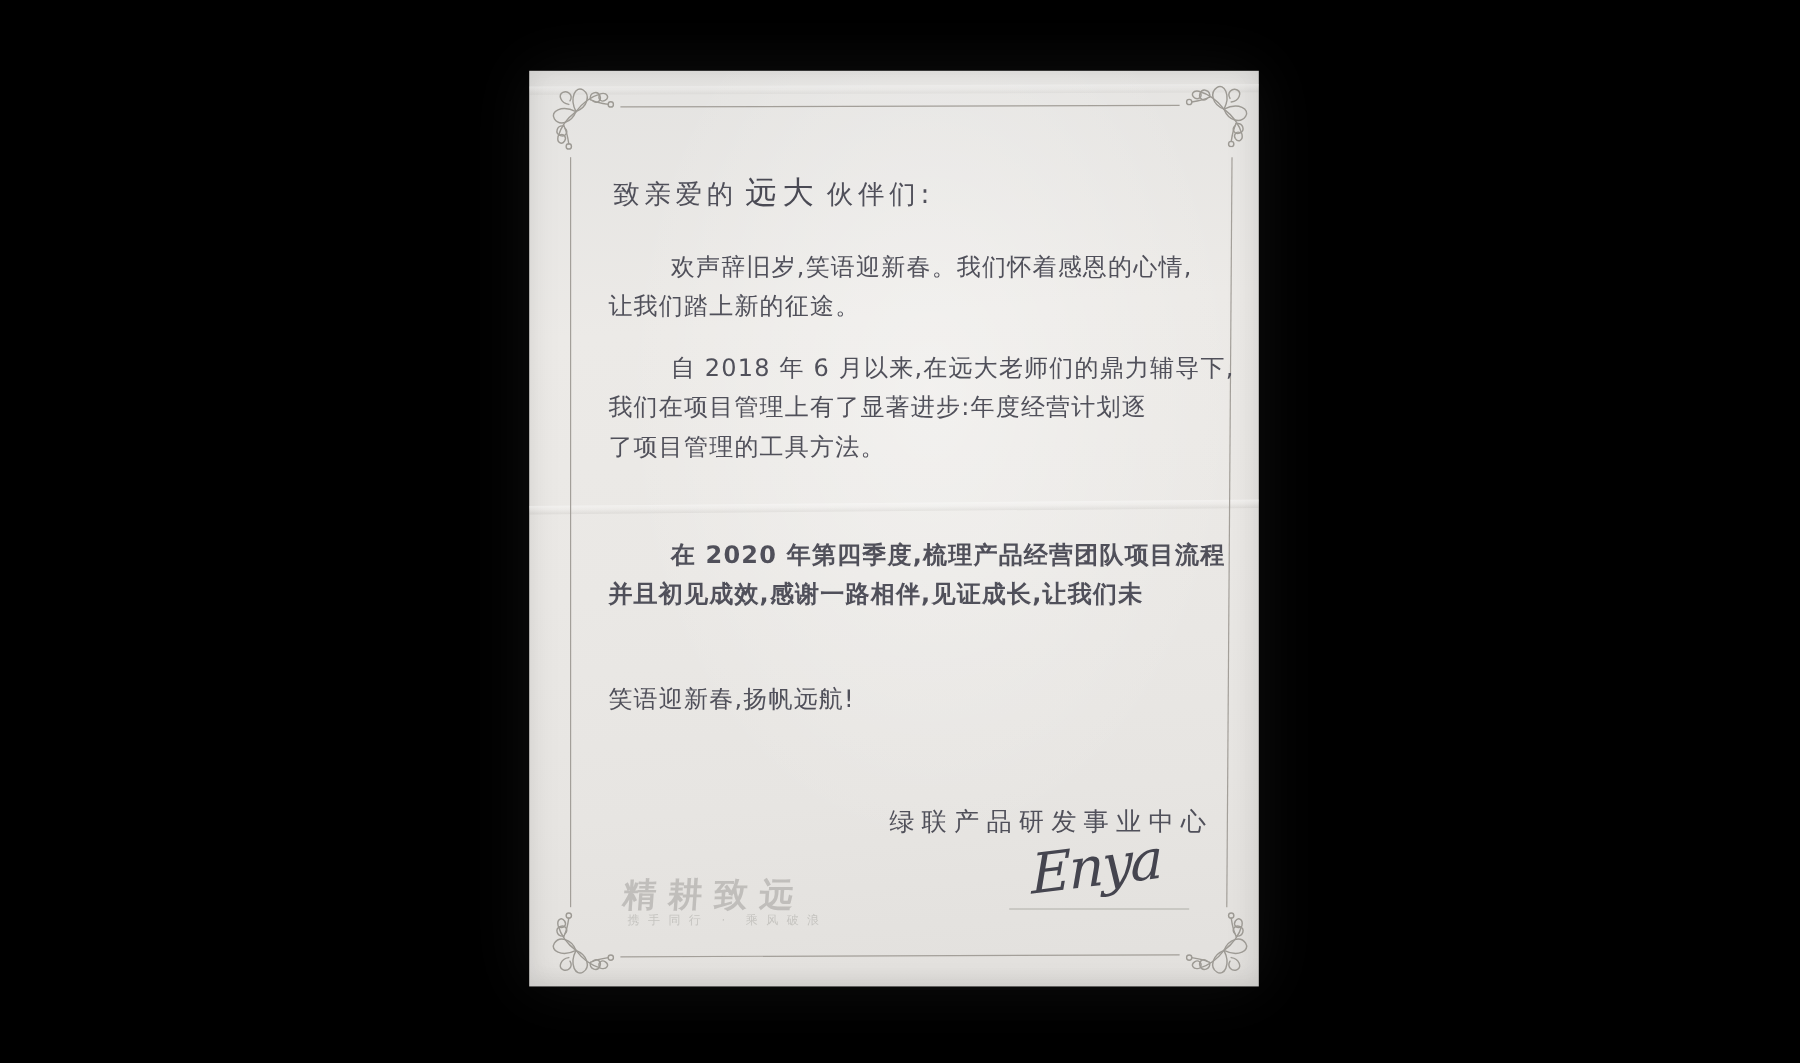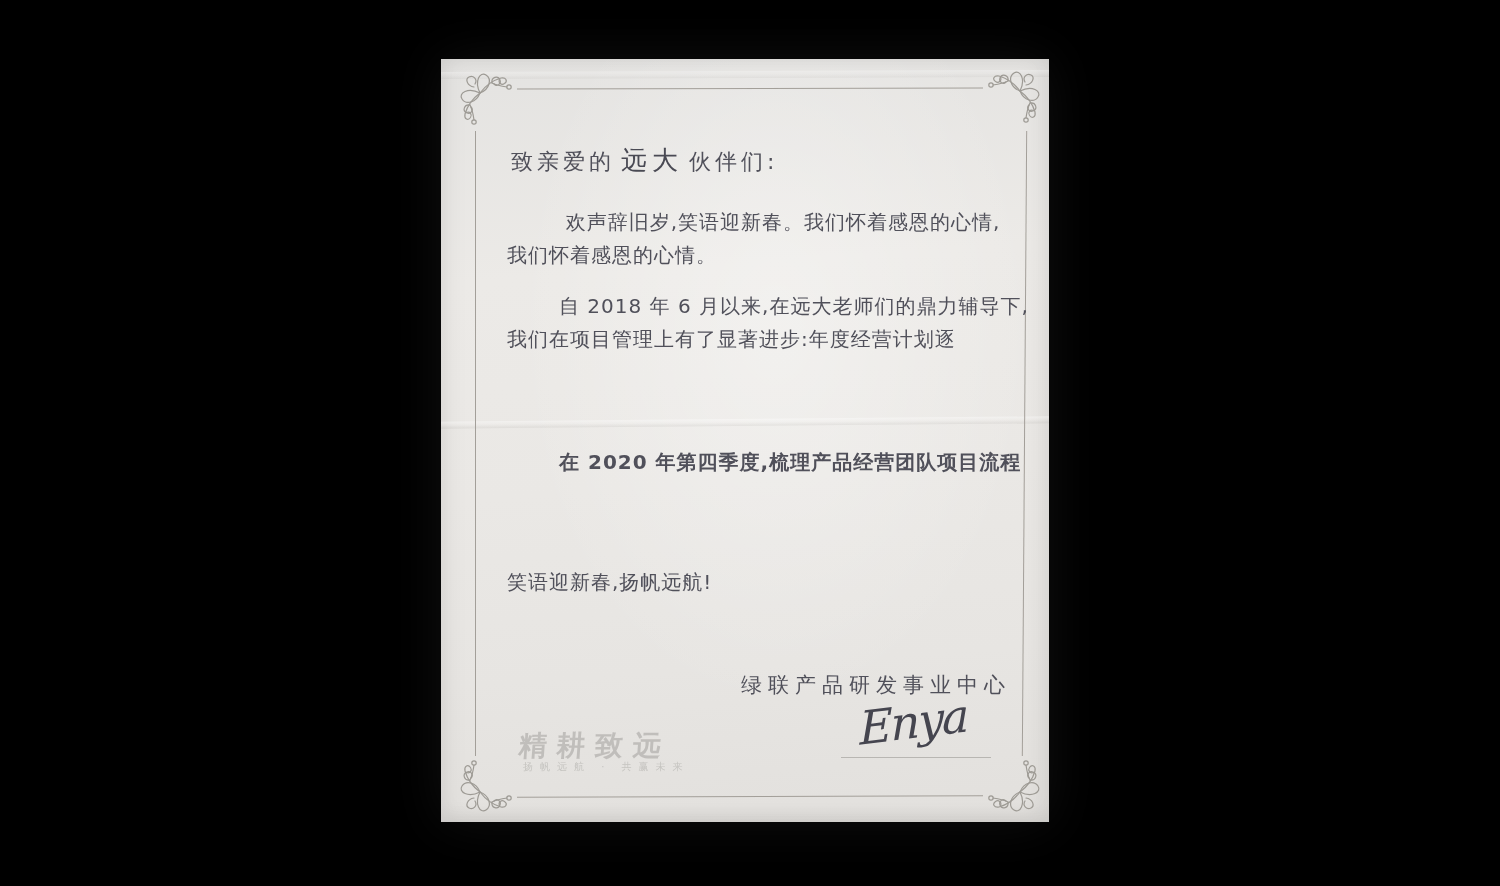--- a/index.html
+++ b/index.html
@@ -62,21 +62,21 @@
   }
   .salutation .name {
     font-size: 26px; margin: 0 6px; letter-spacing: 5px;
     color: #4a4a54;
   }
   .para {
     position: absolute; left: 66px; width: 500px;
     font-size: 20px; line-height: 33px; letter-spacing: 1px;
   }
   .para .line { white-space: nowrap; }
-  .para .line.indent { text-indent: 52px; text-align: center; }
+  .para .line.indent { text-indent: 52px; }
   .para.p1 { top: 147px; }
   .para.p2 { top: 231px; }
   .para.p3 { top: 387px; font-weight: bold; }
   .para.p4 { top: 507px; }
   .signoff {
     position: absolute; right: 38px; top: 612px;
     font-size: 21px; letter-spacing: 6px; white-space: nowrap; margin-left: 16px;
   }
   .signature {
     position: absolute; left: 418px; top: 636px;
@@ -190,38 +190,40 @@
         </g>
       </svg>
     </div>
 
     <div class="hand salutation">
       <span>致亲爱的</span><span class="name">远大</span><span>伙伴们:</span>
     </div>
 
     <div class="hand para p1">
       <div class="line indent">欢声辞旧岁,笑语迎新春。我们怀着感恩的心情,</div>
-      <div class="line">我们怀着感恩的心情。</div>
+      <div class="line">让我们踏上新的征途。</div>
     </div>
 
     <div class="hand para p2">
       <div class="line indent">自 2018 年 6 月以来,在远大老师们的鼎力辅导下,</div>
       <div class="line">我们在项目管理上有了显著进步:年度经营计划逐</div>
+      <div class="line">了项目管理的工具方法。</div>
     </div>
 
     <div class="hand para p3">
       <div class="line indent">在 2020 年第四季度,梳理产品经营团队项目流程</div>
+      <div class="line">并且初见成效,感谢一路相伴,见证成长,让我们未</div>
     </div>
 
     <div class="hand para p4">
       <div class="line">笑语迎新春,扬帆远航!</div>
     </div>
 
     <div class="hand signoff">绿联产品研发事业中心</div>
 
     <div class="signature">Enya</div>
     <div class="signature-rule"></div>
 
     <div class="watermark-title">精耕致远</div>
-    <div class="watermark-sub">扬帆远航 · 共赢未来</div>
+    <div class="watermark-sub">携手同行 · 乘风破浪</div>
 
   </div>
 </div>
 
 </body></html>

